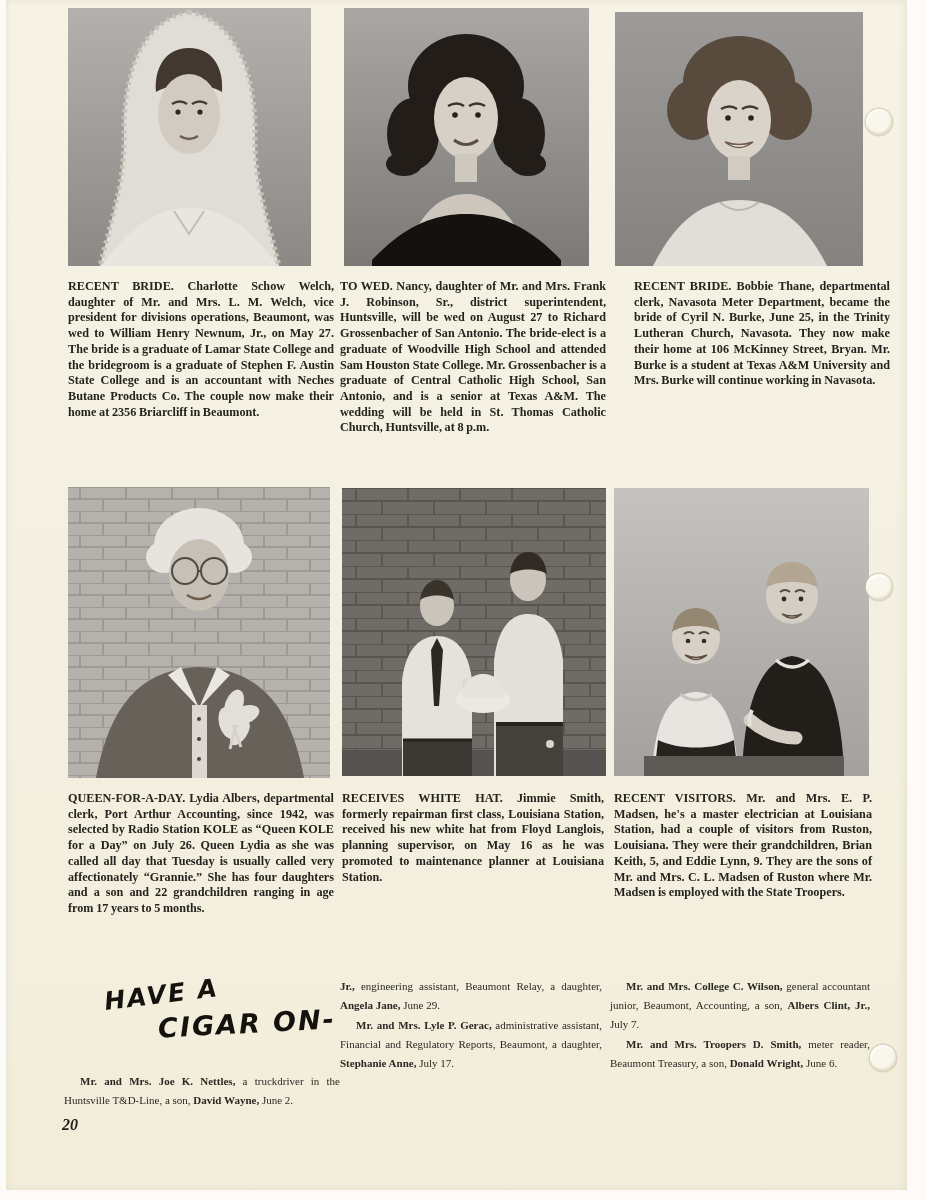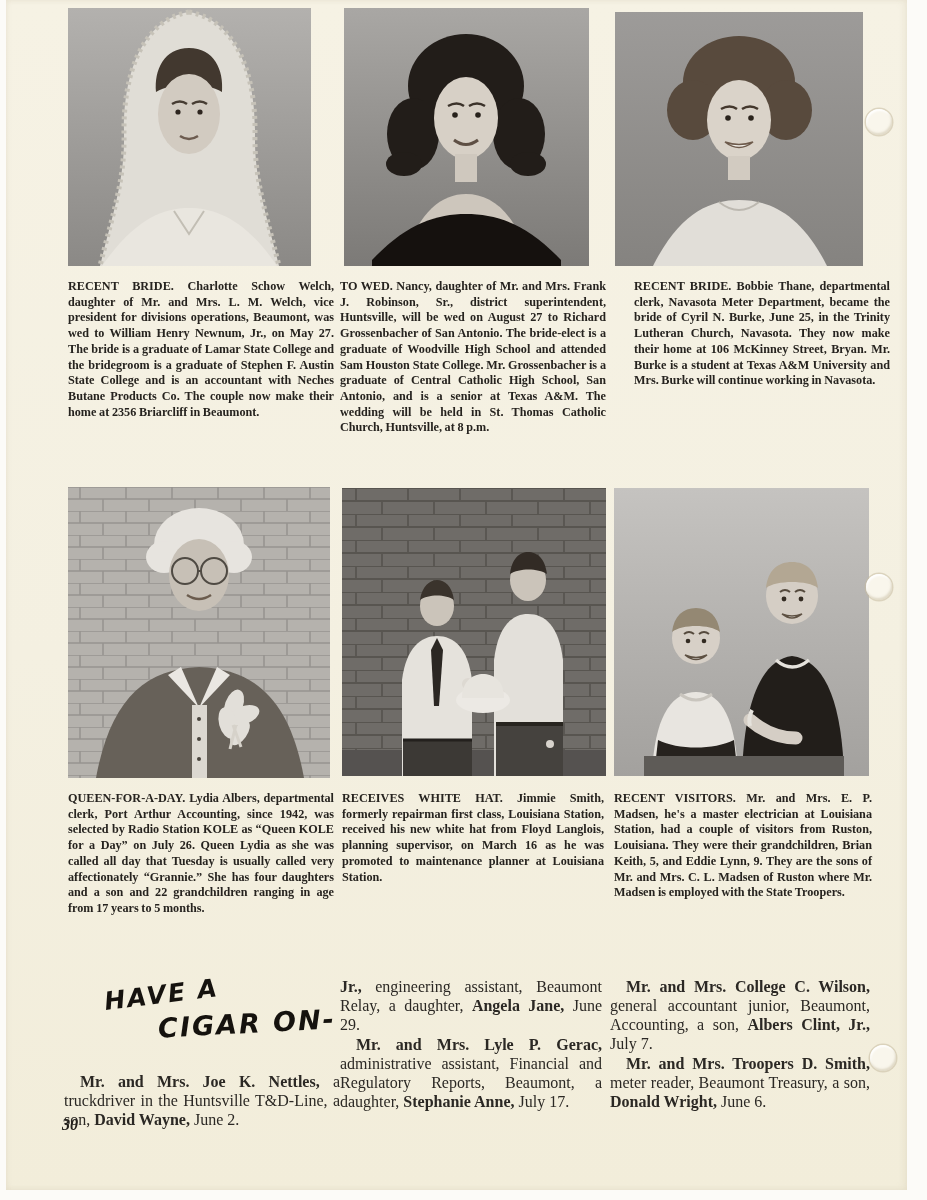--- a/index.html
+++ b/index.html
@@ -15,21 +15,21 @@
   }
   .photo{position:absolute;overflow:hidden;background:#9a9896;}
   .photo svg{display:block;width:100%;height:100%;}
   .caption{
     position:absolute;
     font-weight:700;font-size:12.2px;line-height:15.7px;
     color:#26231f;text-align:justify;word-spacing:-0.4px;letter-spacing:0;font-family:Liberation Serif, serif;
   }
   .ann-col{
     position:absolute;
-    font-family:"Liberation Serif",serif;font-size:16px;line-height:19px;
+    font-family:"Liberation Serif",serif;font-size:11px;line-height:19px;
     color:#2b2824;text-align:justify;
   }
   .ann-para{margin:0 0 1px 0;}
   .ann-para.indent{text-indent:16px;}
   .ann-para .b{font-weight:700;}
   .cigar-line{
     position:absolute;
     font-family:"DejaVu Sans",sans-serif;font-weight:bold;font-style:italic;
     color:#15120e;letter-spacing:2px;font-size:25px;white-space:nowrap;
   }
@@ -223,37 +223,37 @@
         <circle cx="90" cy="153" r="2.3" fill="#332b22"></circle>
       <path d="M71,167 q11,9 22,0 q-11,5 -22,0 Z" fill="#efece6" stroke="#5d5042" stroke-width="1.4"></path>
       <path d="M38,288 C40,228 58,204 82,204 C106,204 122,228 124,288 Z" fill="#e8e5e0"></path>
       <path d="M66,206 Q82,218 98,206" fill="none" stroke="#c9c5be" stroke-width="3"></path>
       <path d="M44,252 C64,262 100,262 120,252 L122,270 L42,270 Z" fill="#26221e"></path>
       <rect x="30" y="268" width="200" height="20" fill="#5e5b57"></rect>
     </svg>
   </div>
 
   <div class="caption" style="left:62px;top:791px;width:266px;">QUEEN-FOR-A-DAY.  Lydia Albers, departmental clerk, Port Arthur Accounting, since 1942, was selected by Radio Station KOLE as “Queen KOLE for a Day” on July 26.  Queen Lydia as she was called all day that Tuesday is usually called very affectionately “Grannie.”  She has four daughters and a son and 22 grandchildren ranging in age from 17 years to 5 months.</div>
-  <div class="caption" style="left:336px;top:791px;width:262px;">RECEIVES WHITE HAT. Jimmie Smith, formerly repairman first class, Louisiana Station, received his new white hat from Floyd Langlois, planning supervisor, on March 16 as he was promoted to maintenance planner at Louisiana Station.</div>
+  <div class="caption" style="left:336px;top:791px;width:262px;">RECEIVES WHITE HAT. Jimmie Smith, formerly repairman first class, Louisiana Station, received his new white hat from Floyd Langlois, planning supervisor, on May 16 as he was promoted to maintenance planner at Louisiana Station.</div>
   <div class="caption" style="left:608px;top:791px;width:258px;">RECENT VISITORS.  Mr. and Mrs. E. P. Madsen, he's a master electrician at Louisiana Station, had a couple of visitors from Ruston, Louisiana.  They were their grandchildren, Brian Keith, 5, and Eddie Lynn, 9.  They are the sons of Mr. and Mrs. C. L. Madsen of Ruston where Mr. Madsen is employed with the State Troopers.</div>
 
   <div class="cigar-line cigar-1" style="left:98px;top:980px;">HAVE A</div>
   <div class="cigar-line cigar-2" style="left:152px;top:1008px;">CIGAR ON-</div>
 
   <div class="ann-col" style="left:58px;top:1028px;width:276px;margin-top:44px;">
       <p class="ann-para indent"><span class="b">Mr. and Mrs. Joe K. Nettles, </span><span>a truckdriver in the Huntsville T&amp;D-Line, a son, </span><span class="b">David Wayne, </span><span>June 2.</span></p>
     </div>
   <div class="ann-col" style="left:334px;top:977px;width:262px;">
       <p class="ann-para"><span class="b">Jr., </span><span>engineering assistant, Beaumont Relay, a daughter, </span><span class="b">Angela Jane, </span><span>June 29.</span></p>
       <p class="ann-para indent"><span class="b">Mr. and Mrs. Lyle P. Gerac, </span><span>administrative assistant, Financial and Regulatory Reports, Beaumont, a daughter, </span><span class="b">Stephanie Anne, </span><span>July 17.</span></p>
     </div>
   <div class="ann-col" style="left:604px;top:977px;width:260px;">
       <p class="ann-para indent"><span class="b">Mr. and Mrs. College C. Wilson, </span><span>general accountant junior, Beaumont, Accounting, a son, </span><span class="b">Albers Clint, Jr., </span><span>July 7.</span></p>
       <p class="ann-para indent"><span class="b">Mr. and Mrs. Troopers D. Smith, </span><span>meter reader, Beaumont Treasury, a son, </span><span class="b">Donald Wright, </span><span>June 6.</span></p>
     </div>
 
-  <div class="page-number" style="left:56px;top:1116px;">30</div>
+  <div class="page-number" style="left:56px;top:1116px;">20</div>
 
   <div class="punch" style="left:860px;top:109px;"></div>
   <div class="punch" style="left:860px;top:574px;"></div>
   <div class="punch" style="left:864px;top:1045px;"></div>
 
 </div>
 
 </body></html>

